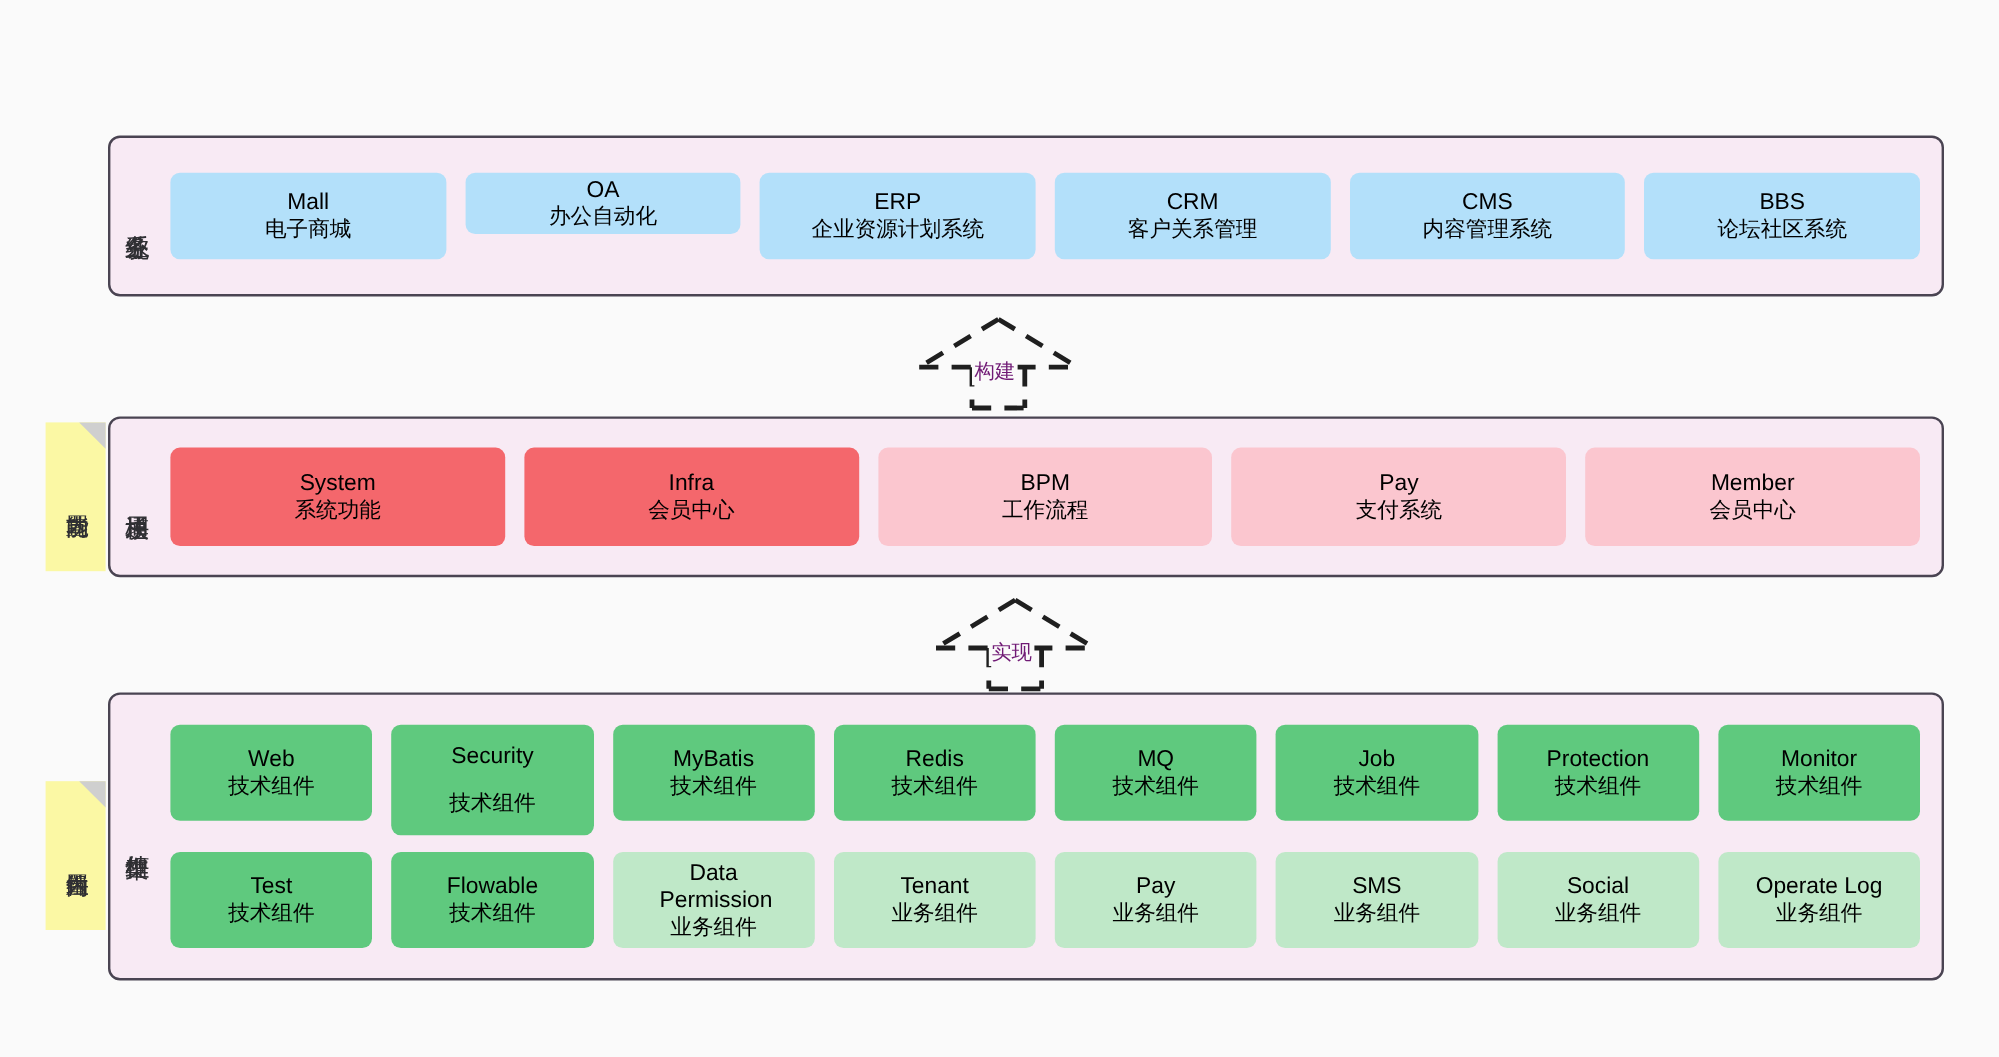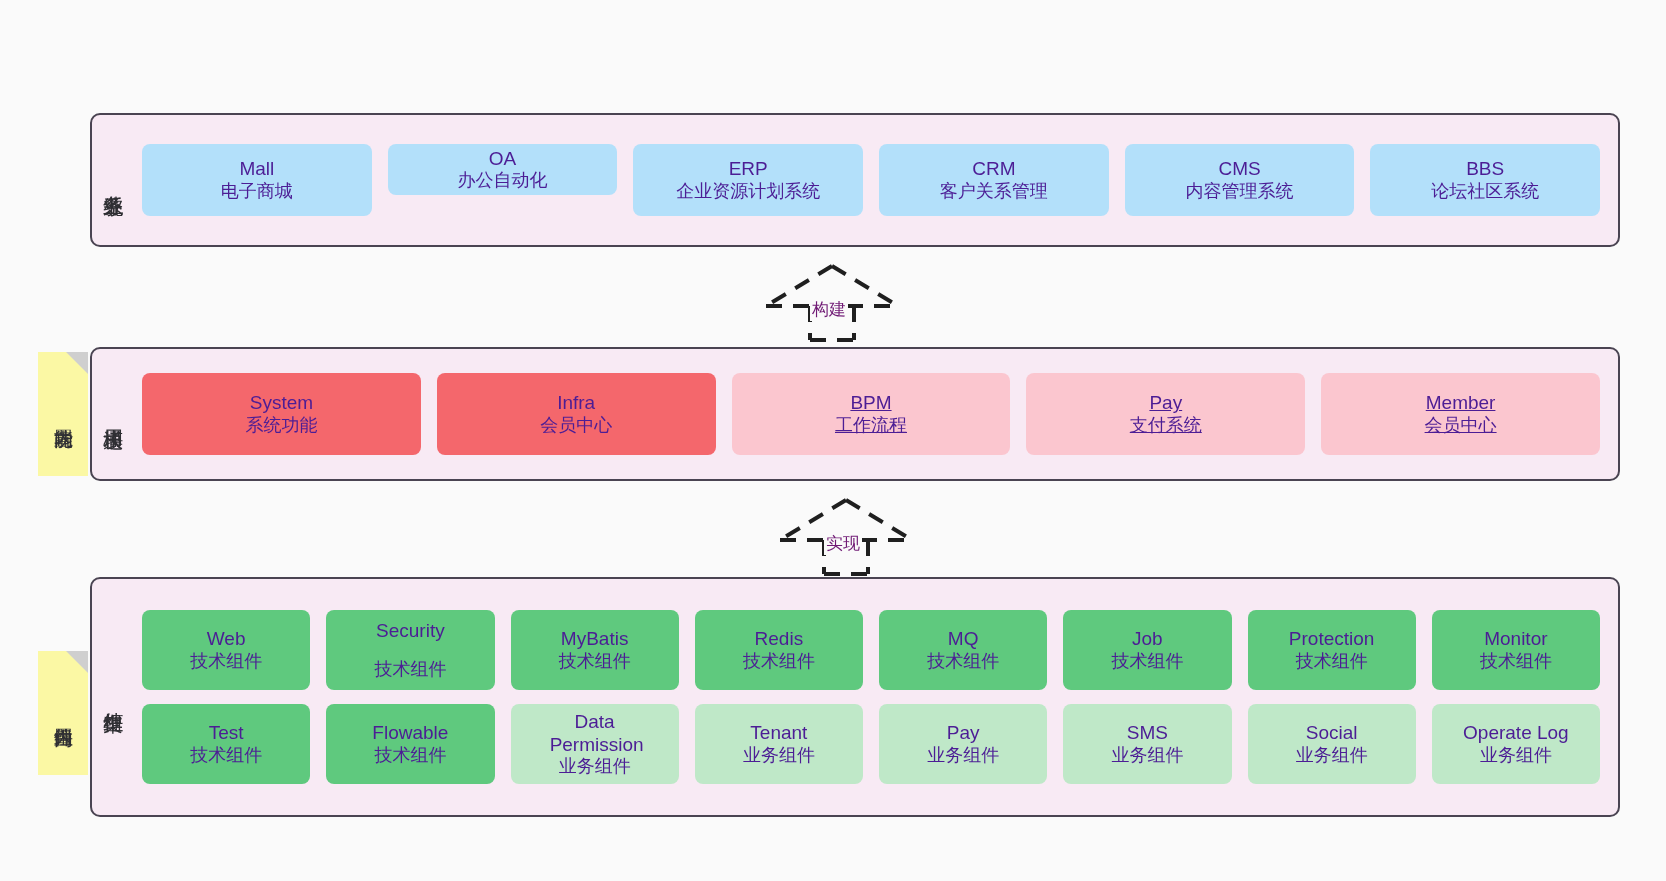--- a/index.html
+++ b/index.html
@@ -56,32 +56,32 @@
     align-items: stretch;
   }
   .cell {
     flex: 1 1 0;
     border-radius: 8px;
     display: flex;
     flex-direction: column;
     align-items: center;
     justify-content: center;
     text-align: center;
-    color: #4c1d95;
+    color: #000000;
     line-height: 1.22;
     box-sizing: border-box;
     padding: 4px 6px;
   }
   .cell .en { font-size: 19px; }
   .cell .cn { font-size: 18px; }
 
   
   .c-blue       { background: #b3e0fa; }
   .c-red        { background: #f4676c; }
-  .c-pink       { background: #fbc6cf; text-decoration: underline; }
+  .c-pink       { background: #fbc6cf; }
   .c-green      { background: #5fc97e; }
   .c-greenlight { background: #bfe8c8; }
 
   
   .note {
     position: absolute;
     box-sizing: border-box;
     background: #fbf8a4;
     display: flex;
     flex-direction: column;
@@ -218,21 +218,21 @@
 
   <div class="layer" id="layer-framework" style="left:90px; top:577px; width:1530px; height:240px;">
     <div class="layer-title">框架组件</div>
     <div class="layer-body">
 
       <div class="row">
         <div class="cell c-green" style="height:80px;">
           <span class="en">Web</span>
           <span class="cn">技术组件</span>
         </div>
-        <div class="cell c-green" style="height:80px;gap:16px;">
+        <div class="cell c-green" style="height:92px;gap:16px;">
           <span class="en">Security</span>
           <span class="cn">技术组件</span>
         </div>
         <div class="cell c-green" style="height:80px;">
           <span class="en">MyBatis</span>
           <span class="cn">技术组件</span>
         </div>
         <div class="cell c-green" style="height:80px;">
           <span class="en">Redis</span>
           <span class="cn">技术组件</span>

